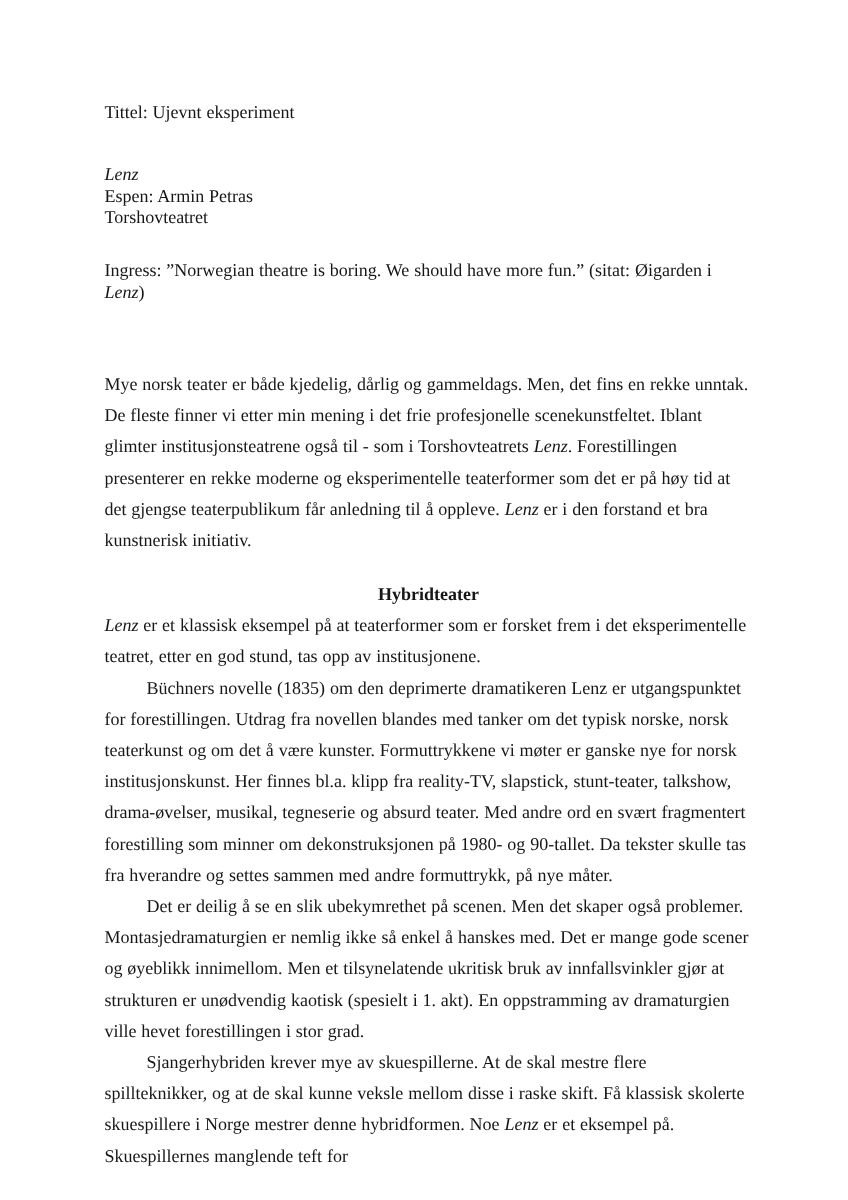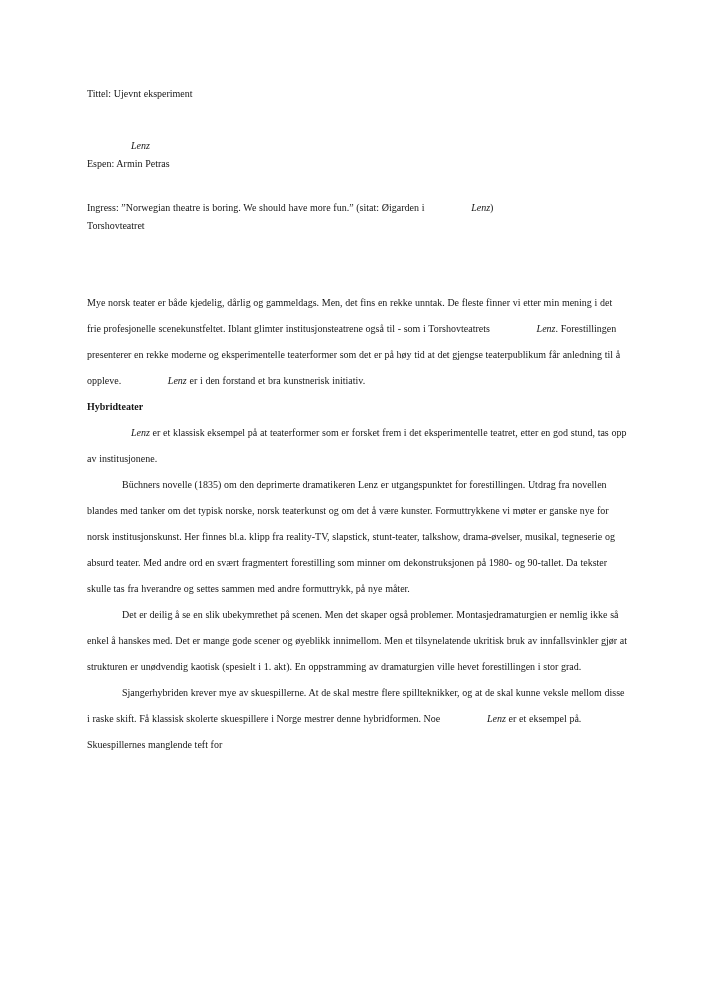--- a/index.html
+++ b/index.html
@@ -18,45 +18,45 @@
   }
   .doc {
     position: absolute;
     left: 87px;
     top: 85px;
     width: 540px;
   }
   .blk {
     margin: 0;
     padding: 0;
-    font-size: 10px;
+    font-size: 15px;
     font-weight: normal;
     text-align: left;
     word-spacing: 0.02em;
   }
   .blk-title   { line-height: 18px; margin-bottom: 34px; }
   .blk-credit  { line-height: 18px; }
   .blk-ingress { line-height: 18px; margin-top: 26px; }
   .blk-lead    { line-height: 26px; margin-top: 55px; }
-  .blk-heading { line-height: 26px; font-weight: 700; }
+  .blk-heading { line-height: 26px; margin-top: 19px; font-weight: 700; text-align: center; }
   .blk-body    { line-height: 26px; }
   .blk-body-indent { line-height: 26px; text-indent: 35px; }
-  .it { font-style: italic; margin-left: 44px; }
+  .it { font-style: italic; }
   .bd { font-weight: 700; }
 </style>
 </head>
 <body>
 
 <div class="page" style="background: rgb(255, 255, 255); color: rgb(22, 22, 22);">
   <div class="doc">
       <p class="blk blk-title"><span>Tittel: Ujevnt eksperiment</span></p>
       <p class="blk blk-credit"><span class="it">Lenz</span></p>
       <p class="blk blk-credit"><span>Espen: Armin Petras</span></p>
+      <p class="blk blk-credit"><span>Torshovteatret</span></p>
       <p class="blk blk-ingress"><span>Ingress: ”Norwegian theatre is boring. We should have more fun.” (sitat: Øigarden i </span><span class="it">Lenz</span><span>)</span></p>
-      <p class="blk blk-credit"><span>Torshovteatret</span></p>
       <p class="blk blk-lead"><span>Mye norsk teater er både kjedelig, dårlig og gammeldags. Men, det fins en rekke unntak. De fleste finner vi etter min mening i det frie profesjonelle scenekunstfeltet. Iblant glimter institusjonsteatrene også til - som i Torshovteatrets </span><span class="it">Lenz</span><span>. Forestillingen presenterer en rekke moderne og eksperimentelle teaterformer som det er på høy tid at det gjengse teaterpublikum får anledning til å oppleve. </span><span class="it">Lenz</span><span> er i den forstand et bra kunstnerisk initiativ.</span></p>
       <h2 class="blk blk-heading"><span class="bd">Hybridteater</span></h2>
       <p class="blk blk-body"><span class="it">Lenz</span><span> er et klassisk eksempel på at teaterformer som er forsket frem i det eksperimentelle teatret, etter en god stund, tas opp av institusjonene.</span></p>
       <p class="blk blk-body-indent"><span>Büchners novelle (1835) om den deprimerte dramatikeren Lenz er utgangspunktet for forestillingen. Utdrag fra novellen blandes med tanker om det typisk norske, norsk teaterkunst og om det å være kunster. Formuttrykkene vi møter er ganske nye for norsk institusjonskunst. Her finnes bl.a. klipp fra reality-TV, slapstick, stunt-teater, talkshow, drama-øvelser, musikal, tegneserie og absurd teater. Med andre ord en svært fragmentert forestilling som minner om dekonstruksjonen på 1980- og 90-tallet. Da tekster skulle tas fra hverandre og settes sammen med andre formuttrykk, på nye måter.</span></p>
       <p class="blk blk-body-indent"><span>Det er deilig å se en slik ubekymrethet på scenen. Men det skaper også problemer. Montasjedramaturgien er nemlig ikke så enkel å hanskes med. Det er mange gode scener og øyeblikk innimellom. Men et tilsynelatende ukritisk bruk av innfallsvinkler gjør at strukturen er unødvendig kaotisk (spesielt i 1. akt). En oppstramming av dramaturgien ville hevet forestillingen i stor grad.</span></p>
       <p class="blk blk-body-indent"><span>Sjangerhybriden krever mye av skuespillerne. At de skal mestre flere spillteknikker, og at de skal kunne veksle mellom disse i raske skift. Få klassisk skolerte skuespillere i Norge mestrer denne hybridformen. Noe </span><span class="it">Lenz</span><span> er et eksempel på. Skuespillernes manglende teft for</span></p>
     </div>
 </div>
 
 </body></html>

